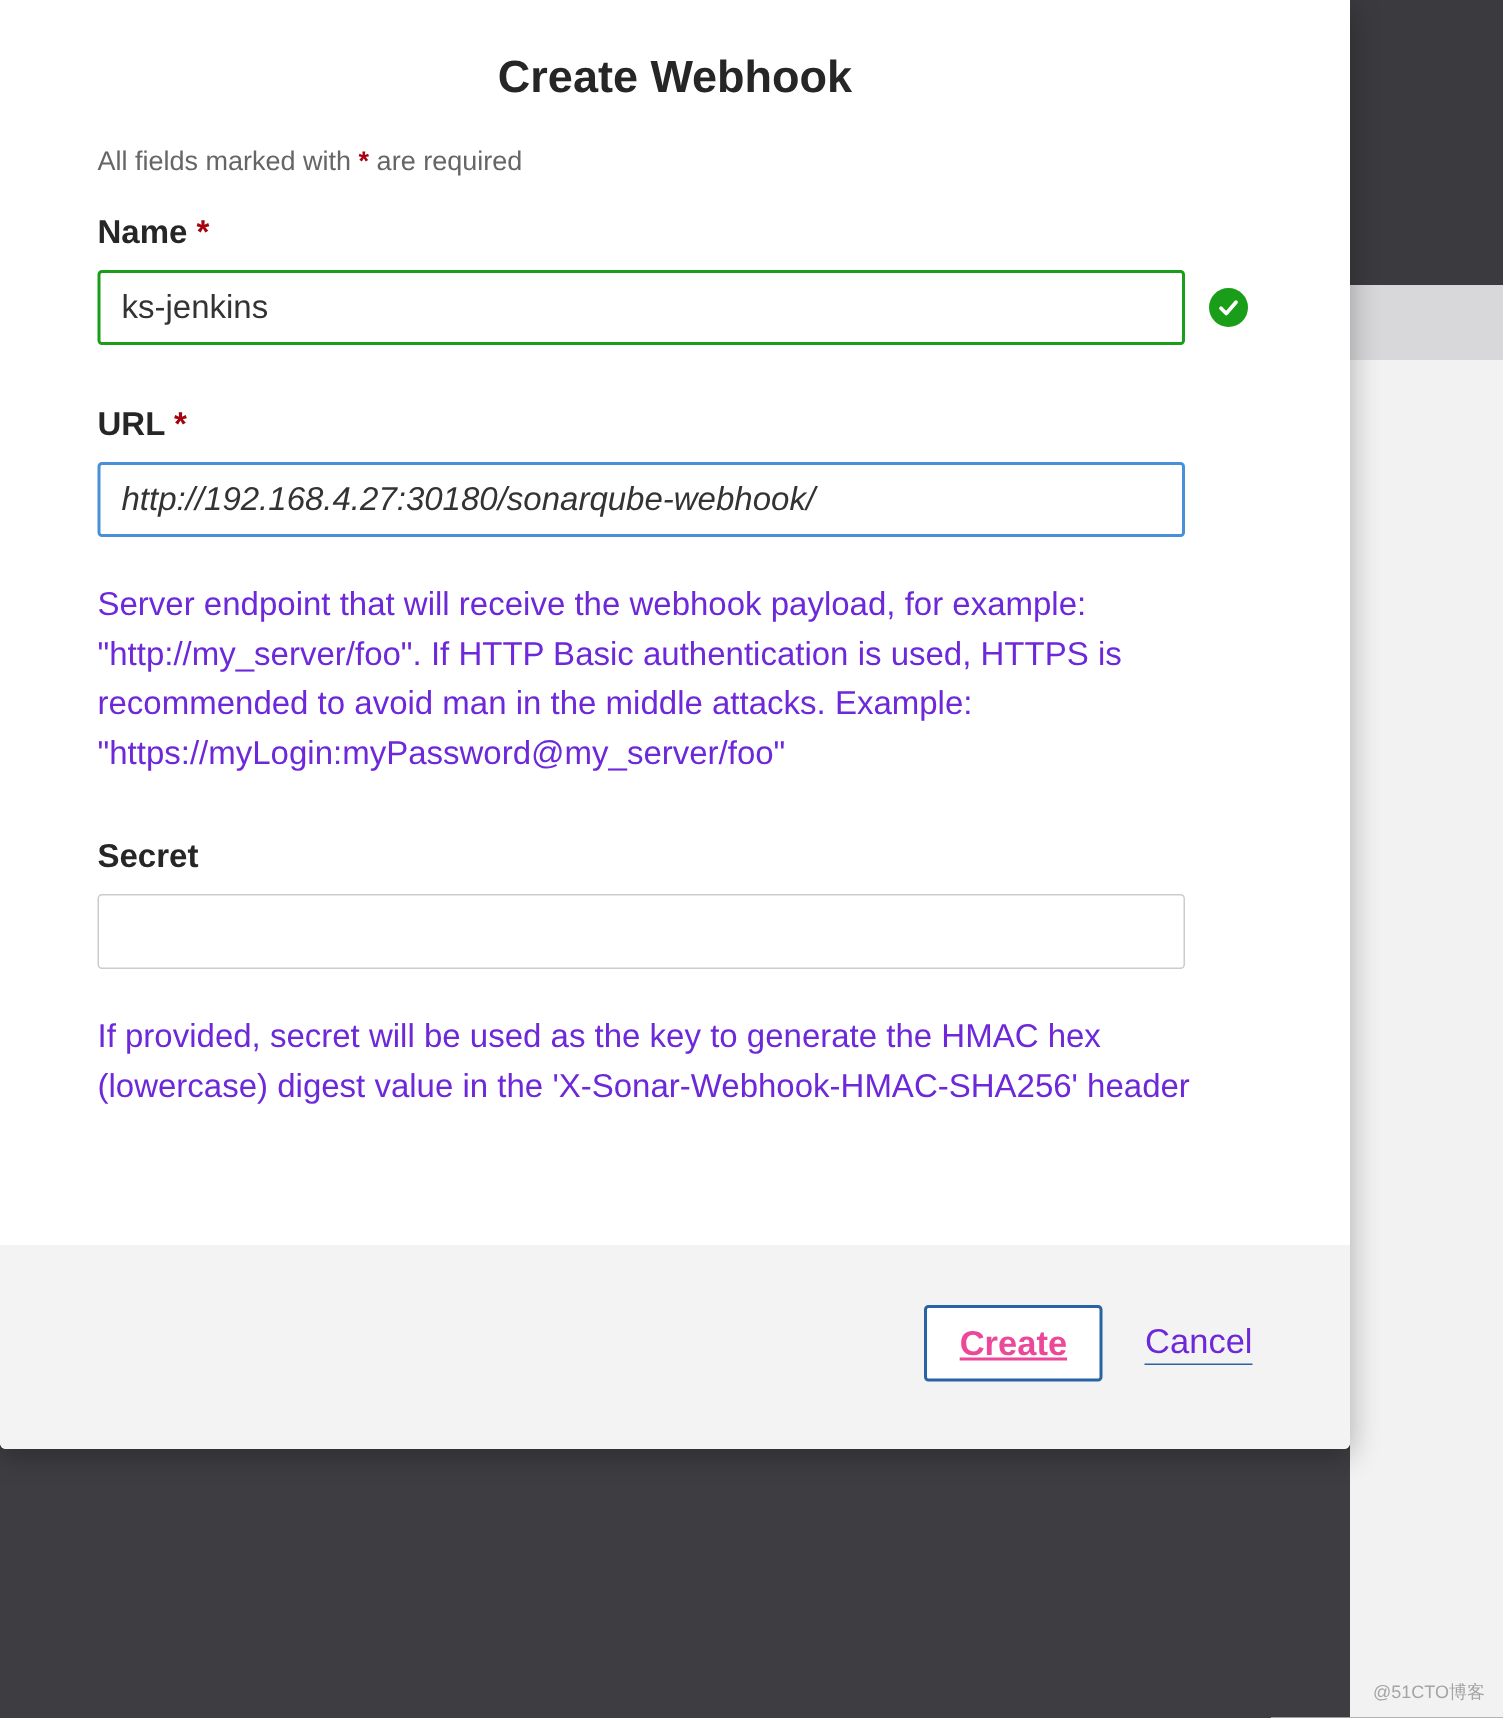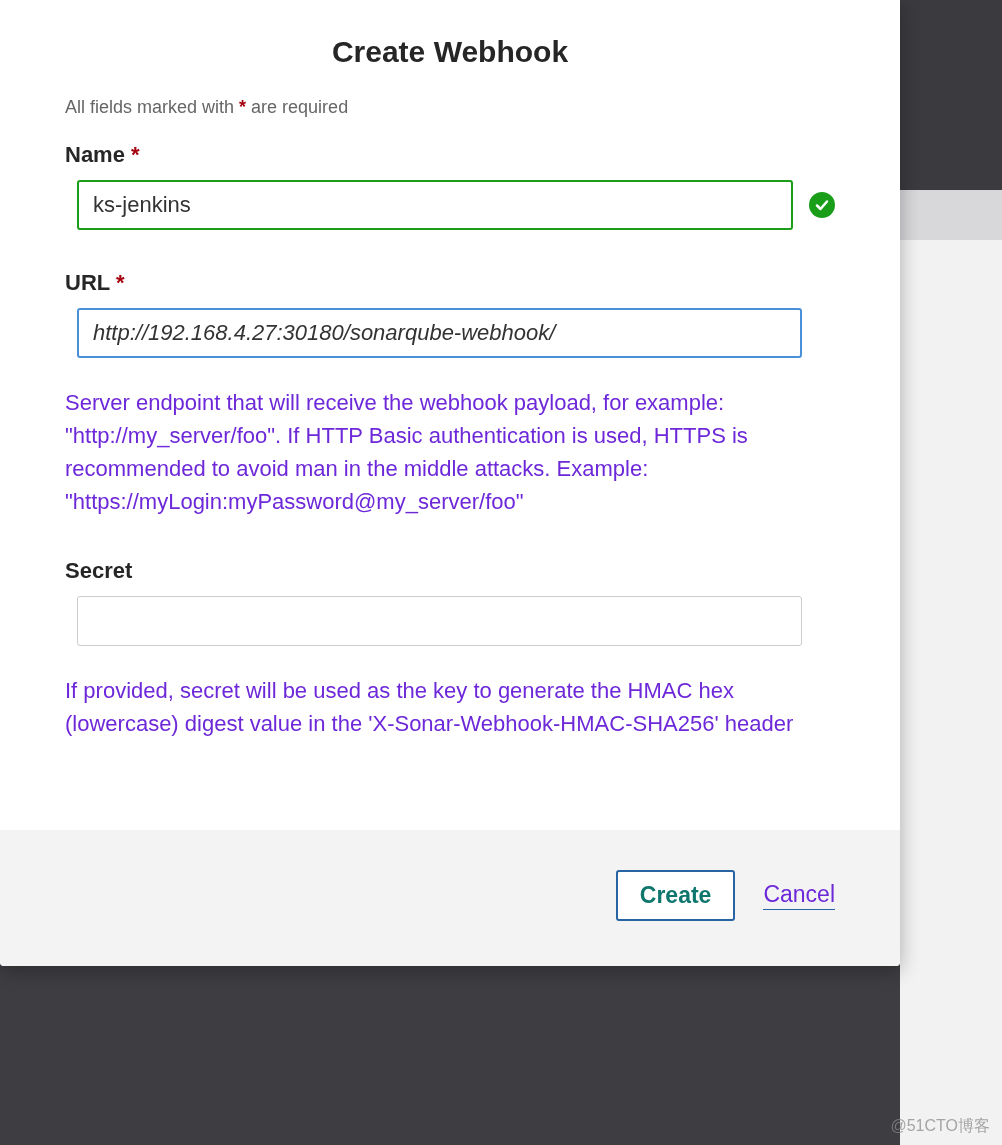--- a/index.html
+++ b/index.html
@@ -62,21 +62,20 @@
     }
     .text-input {
       width: 725px;
       height: 50px;
       padding: 8px 14px;
       font-size: 22px;
       color: #333333;
       border: 1px solid #cccccc;
       border-radius: 3px;
       outline: none;
-      margin-left: 12px;
     }
     .text-input.valid {
       border: 2px solid #1a9e1a;
     }
     .text-input.focused {
       border: 2px solid #4a90d9;
       font-style: italic;
     }
     .check-icon {
       width: 26px;
@@ -103,41 +102,42 @@
       padding: 40px 65px 45px 65px;
       display: flex;
       justify-content: flex-end;
       align-items: center;
       gap: 28px;
       border-radius: 0 0 4px 4px;
     }
     .btn-primary {
       font-size: 23px;
       font-weight: 700;
-      color: #0f766e;
+      color: #ec4899;
       background: #ffffff;
       border: 2px solid #2864a3;
       border-radius: 3px;
       padding: 10px 22px;
       cursor: pointer;
+      text-decoration: underline;
     }
     .link-cancel {
       font-size: 23px;
       color: #6d28d9;
       text-decoration: none;
       border-bottom: 1px solid #2864a3;
       cursor: pointer;
       padding-bottom: 1px;
     }
     .watermark {
       position: absolute;
       bottom: 8px;
       right: 12px;
       color: #8a8a8a;
-      font-size: 16px;
+      font-size: 12px;
       opacity: 0.75;
     }
     .dark-right {
       position: absolute;
       top: 0;
       right: 0;
       width: 102px;
       height: 190px;
       background: #3b3b3f;
     }

